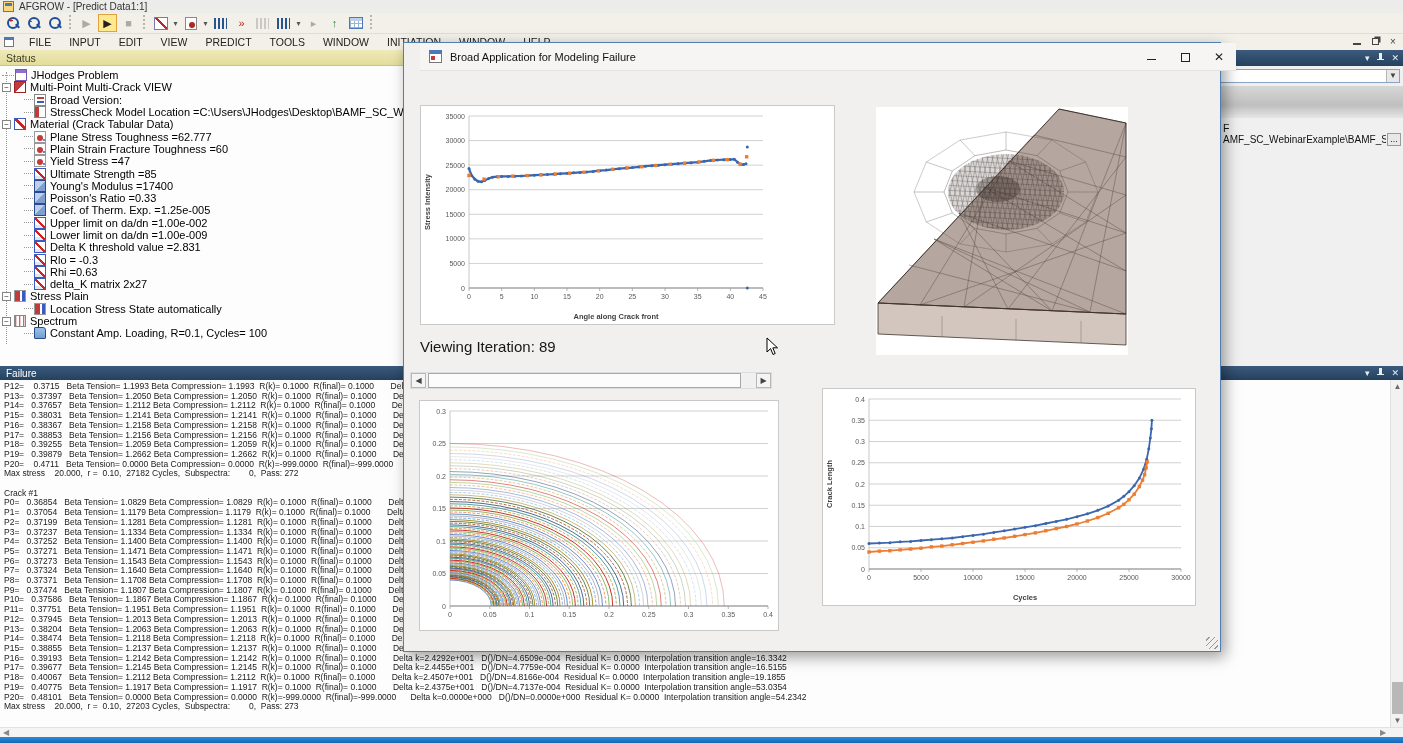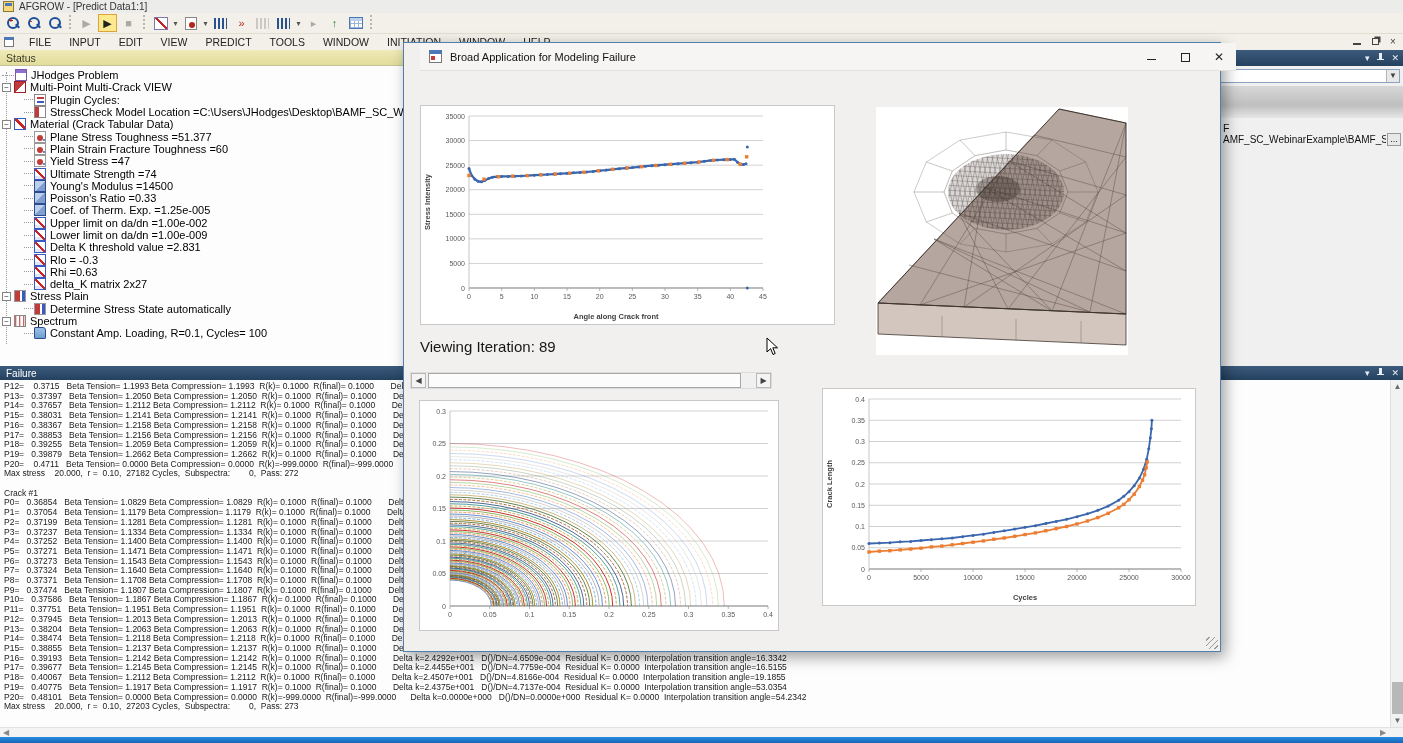--- a/index.html
+++ b/index.html
@@ -195,56 +195,56 @@
         <span>JHodges Problem</span>
       </div>
       <div class="trow" style="padding-left: 2px;">
         <span class="exp">−</span>
         <span class="tic bamf"></span>
         <span>Multi-Point Multi-Crack VIEW</span>
       </div>
       <div class="trow" style="padding-left: 24px;">
         <span class="stub"></span>
         <span class="tic page"></span>
-        <span>Plugin Cycles:</span>
+        <span>Broad Version:</span>
       </div>
       <div class="trow" style="padding-left: 24px;">
         <span class="stub"></span>
         <span class="tic model"></span>
         <span>StressCheck Model Location =C:\Users\JHodges\Desktop\BAMF_SC_WebinarExample\BAMF</span>
       </div>
       <div class="trow" style="padding-left: 2px;">
         <span class="exp">−</span>
         <span class="tic material"></span>
         <span>Material (Crack Tabular Data)</span>
       </div>
       <div class="trow" style="padding-left: 24px;">
         <span class="stub"></span>
         <span class="tic propred"></span>
-        <span>Plane Stress Toughness =51.377</span>
+        <span>Plane Stress Toughness =62.777</span>
       </div>
       <div class="trow" style="padding-left: 24px;">
         <span class="stub"></span>
         <span class="tic propred"></span>
         <span>Plain Strain Fracture Toughness =60</span>
       </div>
       <div class="trow" style="padding-left: 24px;">
         <span class="stub"></span>
         <span class="tic propred"></span>
         <span> Yield Stress =47</span>
       </div>
       <div class="trow" style="padding-left: 24px;">
         <span class="stub"></span>
         <span class="tic propchart"></span>
-        <span>Ultimate Strength =74</span>
+        <span>Ultimate Strength =85</span>
       </div>
       <div class="trow" style="padding-left: 24px;">
         <span class="stub"></span>
         <span class="tic cube"></span>
-        <span>Young's Modulus  =14500</span>
+        <span>Young's Modulus  =17400</span>
       </div>
       <div class="trow" style="padding-left: 24px;">
         <span class="stub"></span>
         <span class="tic cube"></span>
         <span>Poisson's Ratio =0.33</span>
       </div>
       <div class="trow" style="padding-left: 24px;">
         <span class="stub"></span>
         <span class="tic cube"></span>
         <span>Coef. of Therm. Exp. =1.25e-005</span>
@@ -280,21 +280,21 @@
         <span>delta_K matrix 2x27</span>
       </div>
       <div class="trow" style="padding-left: 2px;">
         <span class="exp">−</span>
         <span class="tic stress"></span>
         <span>Stress Plain</span>
       </div>
       <div class="trow" style="padding-left: 24px;">
         <span class="stub"></span>
         <span class="tic stress"></span>
-        <span>Determine Stress State automatically</span>
+        <span>Location Stress State automatically</span>
       </div>
       <div class="trow" style="padding-left: 2px;">
         <span class="exp">−</span>
         <span class="tic spectrum"></span>
         <span>Spectrum</span>
       </div>
       <div class="trow" style="padding-left: 24px;">
         <span class="stub"></span>
         <span class="tic folder"></span>
         <span>Constant Amp. Loading, R=0.1, Cycles= 100</span>

